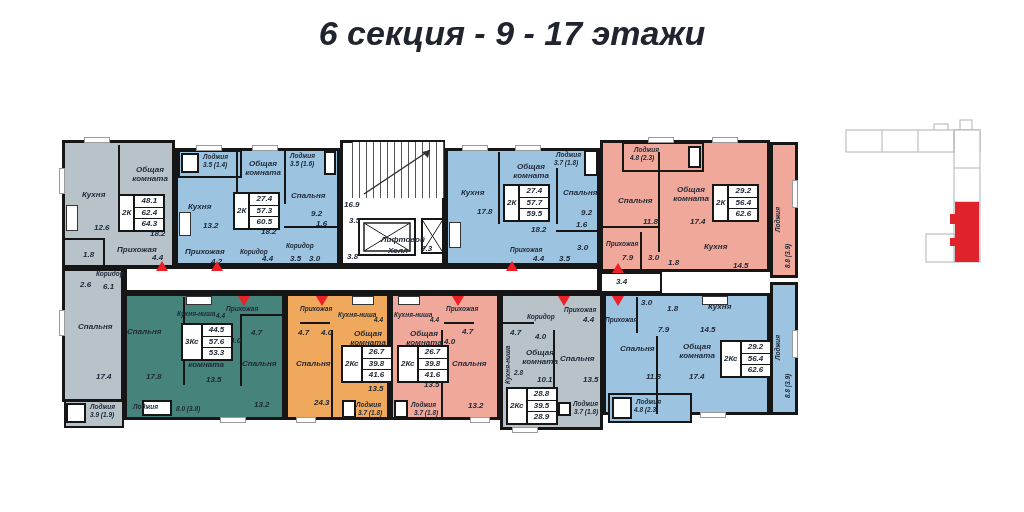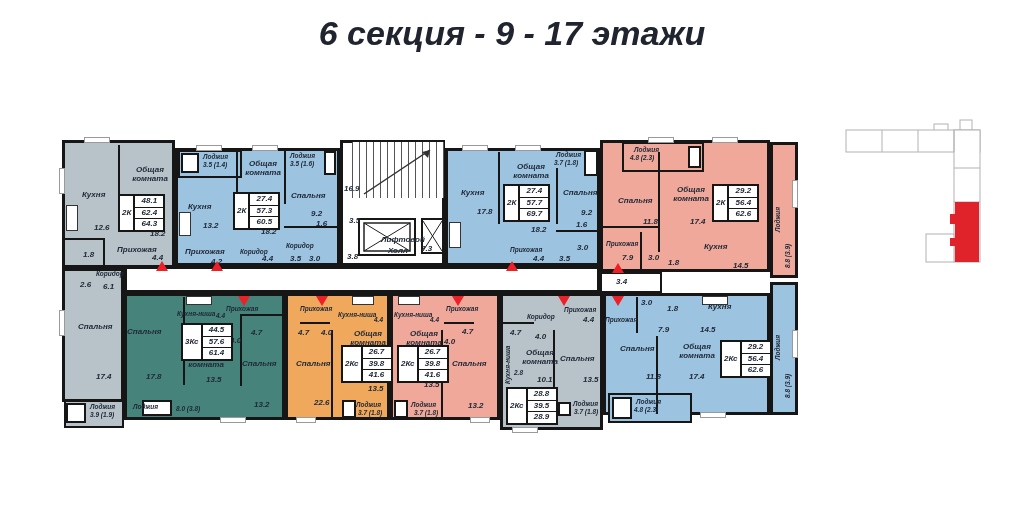--- a/index.html
+++ b/index.html
@@ -192,37 +192,37 @@
 <span class="N" style="left:262px;top:254px">4.4</span>
 <span class="L" style="left:291px;top:192px">Спальня</span>
 <span class="N" style="left:311px;top:209px">9.2</span>
 <span class="L S" style="left:290px;top:152px">Лоджия</span>
 <span class="N S" style="left:290px;top:160px">3.5 (1.6)</span>
 <span class="N" style="left:316px;top:219px">1.6</span>
 <span class="L S" style="left:286px;top:242px">Коридор</span>
 <span class="N" style="left:290px;top:254px">3.5</span>
 <span class="N" style="left:309px;top:254px">3.0</span>
 
-<span class="N" style="left:344px;top:184px">16.9</span>
+<span class="N" style="left:344px;top:200px">16.9</span>
 <span class="N" style="left:349px;top:216px">3.5</span>
 <span class="N" style="left:347px;top:252px">3.8</span>
 <span class="L" style="left:381px;top:236px">Лифтовой</span>
 <span class="L" style="left:388px;top:247px">Холл</span>
 <span class="N" style="left:421px;top:244px">7.3</span>
 
 <span class="L" style="left:461px;top:189px">Кухня</span>
 <span class="N" style="left:477px;top:207px">17.8</span>
 <span class="L Lc" style="left:508px;top:163px;width:46px">Общая комната</span>
 <span class="N" style="left:531px;top:225px">18.2</span>
 <div class="T" style="left:503px;top:184px">
   <div class="ty">2К</div>
   <div class="vals">
     <div>27.4</div>
     <div>57.7</div>
-    <div>69.7</div>
+    <div>59.5</div>
   </div>
 </div>
 <span class="L S" style="left:556px;top:151px">Лоджия</span>
 <span class="N S" style="left:554px;top:159px">3.7 (1.8)</span>
 <span class="L" style="left:563px;top:189px">Спальня</span>
 <span class="N" style="left:581px;top:208px">9.2</span>
 <span class="N" style="left:576px;top:220px">1.6</span>
 <span class="N" style="left:577px;top:243px">3.0</span>
 <span class="L S" style="left:510px;top:246px">Прихожая</span>
 <span class="N" style="left:533px;top:254px">4.4</span>
@@ -255,40 +255,40 @@
 <span class="L" style="left:127px;top:328px">Спальня</span>
 <span class="N" style="left:146px;top:372px">17.8</span>
 <span class="L S" style="left:177px;top:310px">Кухня-ниша</span>
 <span class="N S" style="left:216px;top:312px">4.4</span>
 <span class="L S" style="left:226px;top:305px">Прихожая</span>
 <div class="T" style="left:181px;top:323px">
   <div class="ty">3Кс</div>
   <div class="vals">
     <div>44.5</div>
     <div>57.6</div>
-    <div>61.4</div>
+    <div>53.3</div>
   </div>
 </div>
 <span class="N" style="left:230px;top:336px">4.0</span>
 <span class="N" style="left:251px;top:328px">4.7</span>
 <span class="L" style="left:242px;top:360px">Спальня</span>
 <span class="N" style="left:254px;top:400px">13.2</span>
 <span class="L Lc" style="left:184px;top:352px;width:44px">Общая комната</span>
 <span class="N" style="left:206px;top:375px">13.5</span>
 <span class="L S" style="left:140px;top:418px;color:#fff0"></span>
 <span class="L S" style="left:133px;top:403px">Лоджия</span>
 <span class="N S" style="left:176px;top:405px">8.0 (3.8)</span>
 
 <span class="L S" style="left:300px;top:305px">Прихожая</span>
 <span class="N" style="left:298px;top:328px">4.7</span>
 <span class="N" style="left:321px;top:328px">4.0</span>
 <span class="L S" style="left:338px;top:311px">Кухня-ниша</span>
 <span class="N S" style="left:374px;top:316px">4.4</span>
 <span class="L" style="left:296px;top:360px">Спальня</span>
-<span class="N" style="left:314px;top:398px">22.6</span>
+<span class="N" style="left:314px;top:398px">24.3</span>
 <span class="L Lc" style="left:346px;top:330px;width:44px">Общая комната</span>
 <span class="N" style="left:368px;top:384px">13.5</span>
 <div class="T" style="left:341px;top:345px">
   <div class="ty">2Кс</div>
   <div class="vals">
     <div>26.7</div>
     <div>39.8</div>
     <div>41.6</div>
   </div>
 </div>

